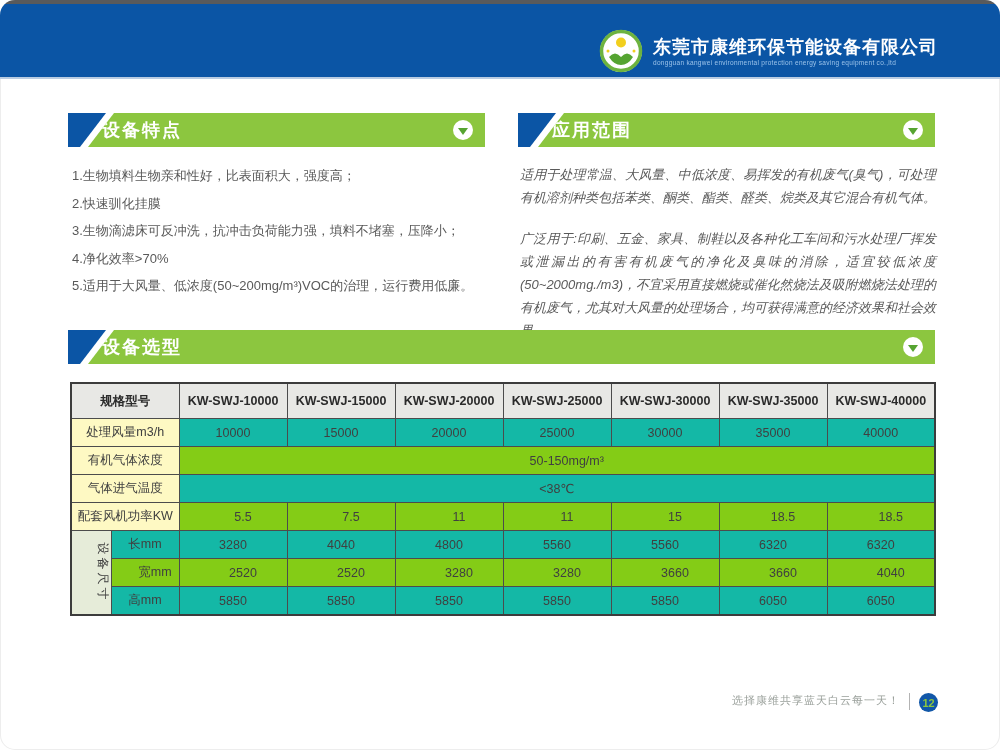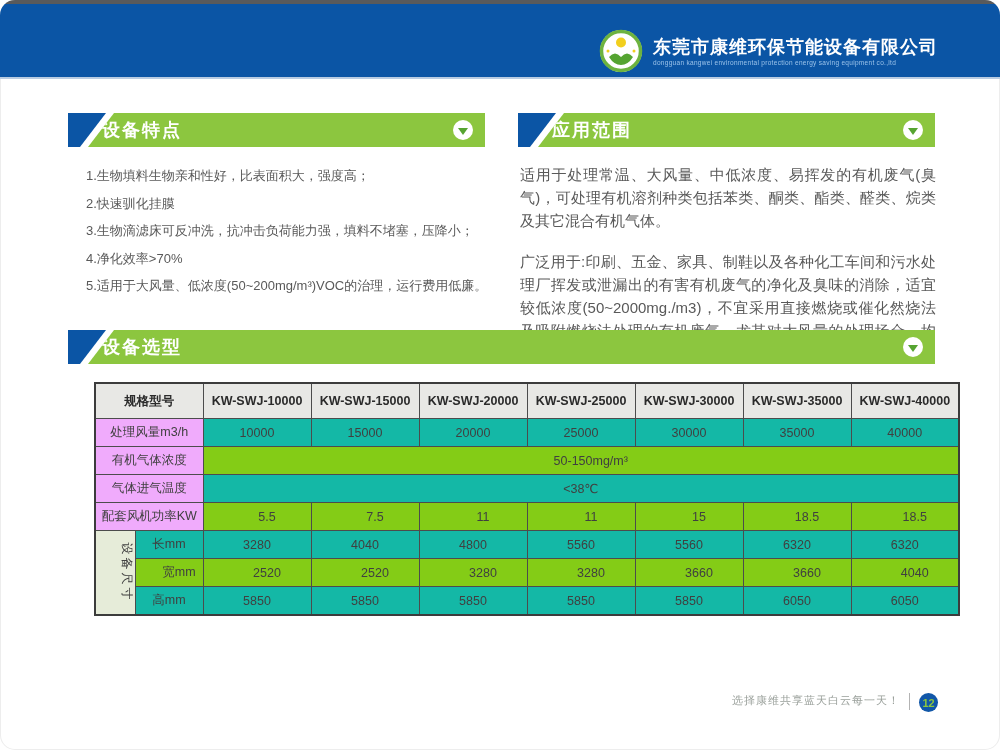--- a/index.html
+++ b/index.html
@@ -23,36 +23,36 @@
   .bar-body{position:absolute;left:0;top:0;right:0;height:34px;background:#8cc63f;
             clip-path:polygon(46px 0,100% 0,100% 100%,20px 100%);
             display:flex;align-items:center;}
   .bar-title{color:#ffffff;font-weight:bold;font-size:18px;letter-spacing:2px;margin-left:34px;}
   .bar-chevron{position:absolute;right:12px;top:7px;width:20px;height:20px;background:#ffffff;
                border-radius:50%;display:flex;align-items:center;justify-content:center;cursor:pointer;}
   .bar-chevron::after{content:"";width:0;height:0;border-left:5px solid transparent;
                border-right:5px solid transparent;border-top:7px solid #56a431;margin-top:2px;}
 
   
-  .features{position:absolute;left:86px;top:162px;width:420px;color:#595959;font-size:13px;}
+  .features{position:absolute;left:72px;top:162px;width:420px;color:#595959;font-size:13px;}
   .feature-item{line-height:27.5px;white-space:nowrap;}
 
   
-  .application{position:absolute;left:520px;top:163px;width:416px;color:#595959;font-size:15px;}
+  .application{position:absolute;left:520px;top:163px;width:416px;color:#595959;font-size:13px;font-style:italic;}
   .application p{margin:0 0 18px 0;line-height:23px;text-align:justify;}
 
   
   .spec-table{position:absolute;left:70px;top:382px;border-collapse:collapse;table-layout:fixed;
-              width:865px;font-size:12.5px;color:#404040;margin-left:24px;}
+              width:865px;font-size:12.5px;color:#404040;}
   .spec-table td,.spec-table th{border:1px solid #4c4c4c;text-align:center;padding:0;
               overflow:hidden;white-space:nowrap;}
   .spec-table{border:2px solid #3c3c3c;}
   .row-head th{height:34px;background:#e8e8e5;color:#2b2b2b;font-size:12.5px;}
   .spec-table td{height:27px;}
-  .cell-label{background:#f0abfc;}
+  .cell-label{background:#fef9c3;}
   .row-green td.cell-value,.row-green td.cell-sublabel{background:#84cc16;padding-left:20px;}
   .row-white td.cell-value,.row-white td.cell-sublabel{background:#14b8a6;}
   .cell-group{background:#e6ecd9;}
   .vtext{display:inline-block;transform:rotate(90deg);letter-spacing:3px;font-size:12px;
          white-space:nowrap;color:#404040;}
 
   
   .footer{position:absolute;right:62px;top:693px;display:flex;align-items:flex-start;gap:9px;}
   .footer-slogan{color:#9aa09b;font-size:11px;letter-spacing:1px;}
   .footer-divider{width:1px;height:17px;background:#b3b3b3;}

